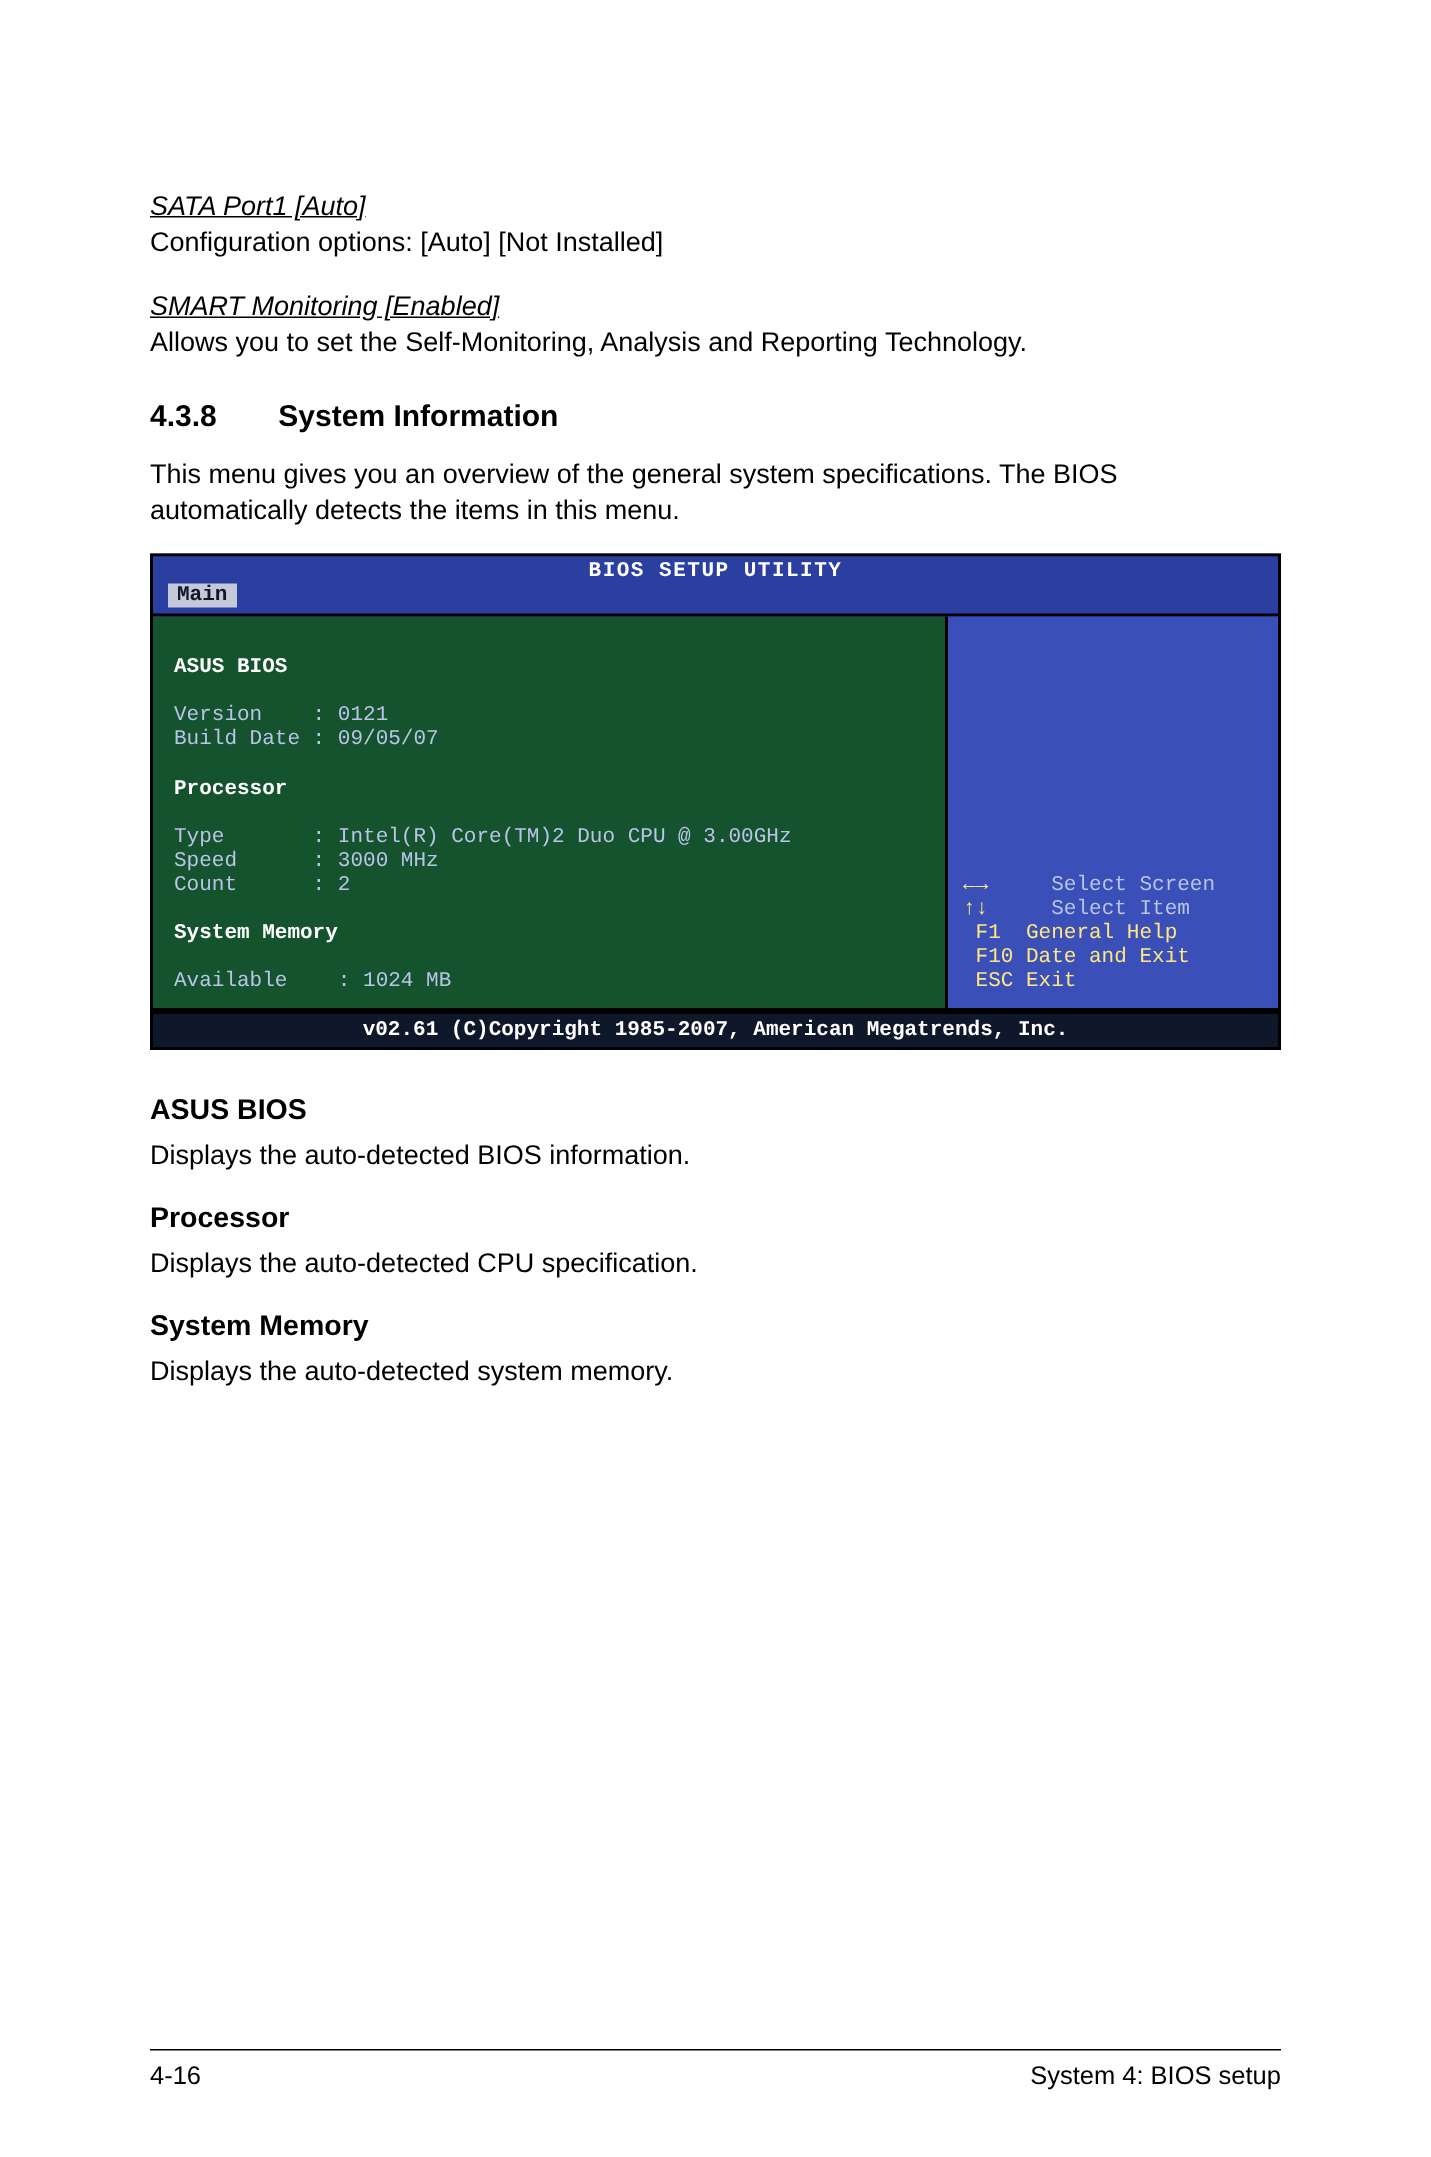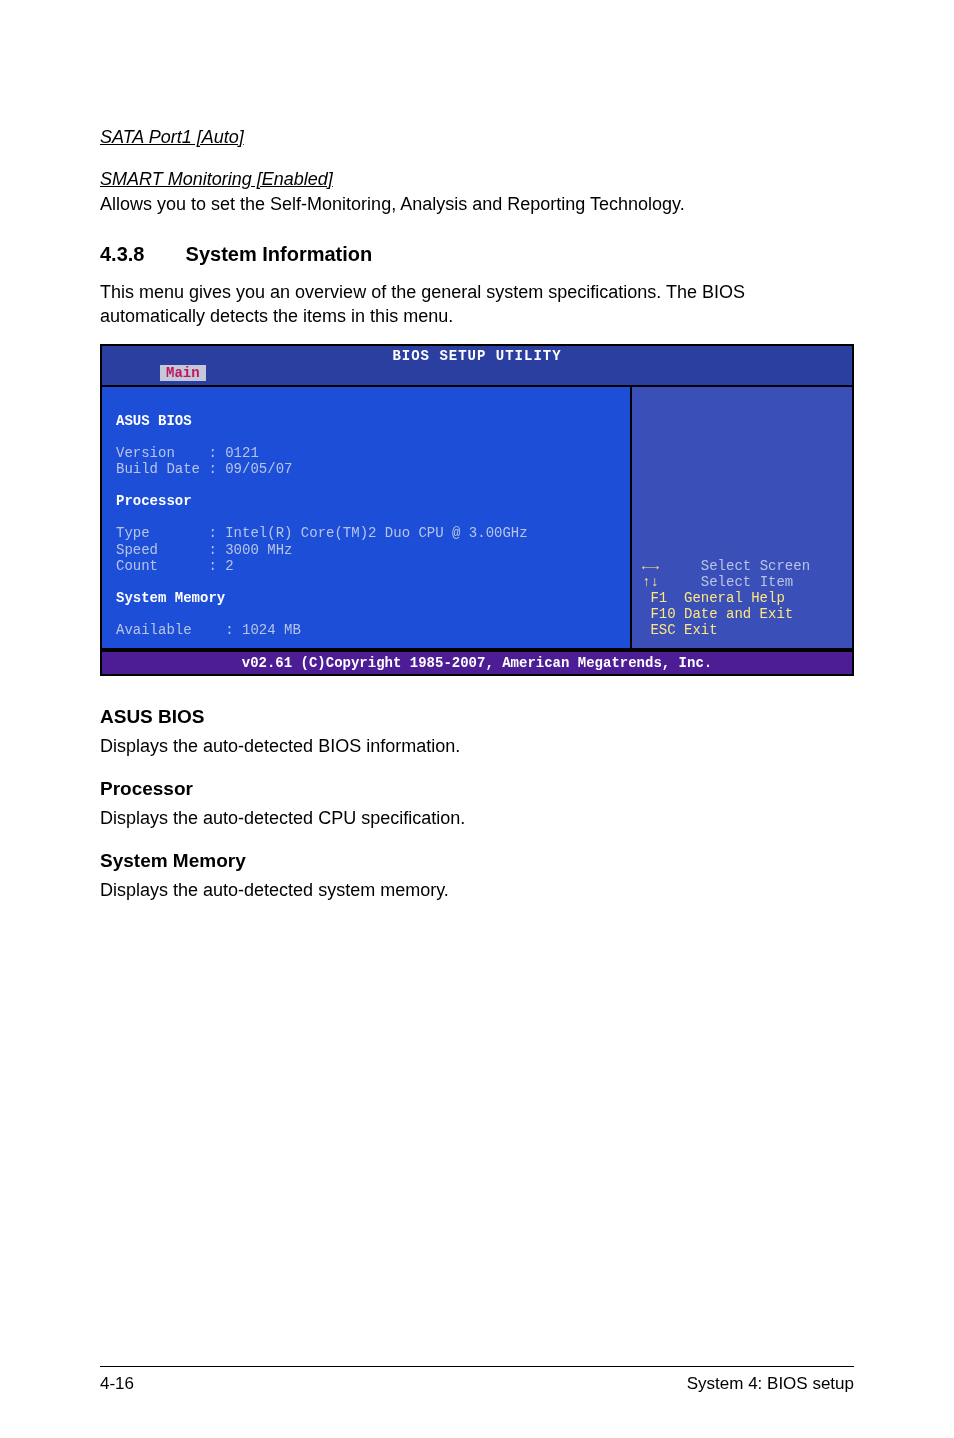--- a/index.html
+++ b/index.html
@@ -32,51 +32,50 @@
   }
   .bios-header {
     background: #2b3fa0;
     color: #ffffff;
     padding: 2px 0 4px 0;
   }
   .bios-title-row { text-align: center; font-weight: bold; color: #fff; letter-spacing: 1px; }
   .bios-tab-row { padding-left: 10px; }
   .bios-tab {
     background: #c4c8d8;
-    color: #be185d;
+    color: #0f172a;
     padding: 0 6px;
     display: inline-block;
     font-weight: bold;
-    margin-left: 48px;
   }
   .bios-body {
     display: flex;
     border-top: 2px solid #000;
   }
   .bios-left {
     flex: 1;
-    background: #1d4ed8;
+    background: #14532d;
     border: 2px solid #000;
     border-top: none;
     border-left: none;
     padding: 10px 14px;
     white-space: pre;
   }
   .bios-right {
     width: 220px;
     background: #3a4fb8;
     border-bottom: 2px solid #000;
     padding: 10px 10px;
     white-space: pre;
     position: relative;
   }
   .bios-bold { color: #fff; font-weight: bold; }
   .bios-yellow { color: #ffe680; }
   .bios-footer {
-    background: #4c1d95;
+    background: #0f172a;
     color: #fff;
     text-align: center;
     font-weight: bold;
     padding: 3px 0;
     border-top: 2px solid #000;
   }
   .bios-help {
     position: absolute;
     bottom: 10px;
     left: 10px;
@@ -97,20 +96,21 @@
     border-top: 1px solid #000;
     padding-top: 6px;
     font-size: 17px;
   }
 </style>
 </head>
 <body>
 
 <div class="para">
   <div class="italic-underline">SATA Port1 [Auto]</div>
+  <div>Configuration options: [Auto] [Not Installed]</div>
 </div>
 
 <div class="para">
   <div class="italic-underline">SMART Monitoring [Enabled]</div>
   <div>Allows you to set the Self-Monitoring, Analysis and Reporting Technology.</div>
 </div>
 
 <h2 class="section-title">
   <span class="section-num">4.3.8</span>
   <span>System Information</span>

